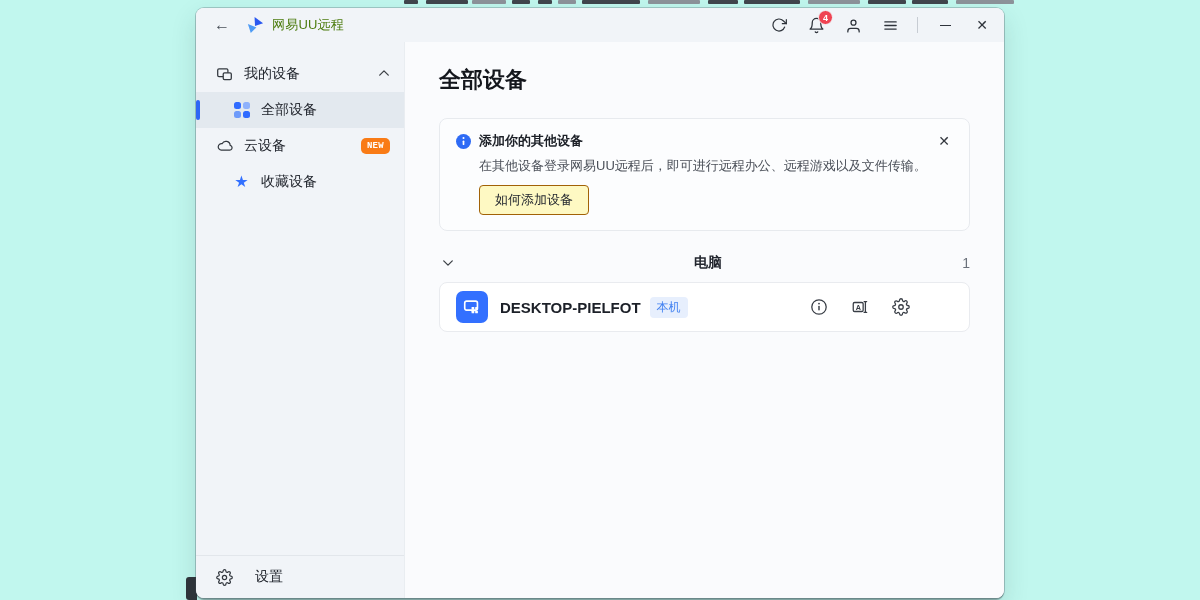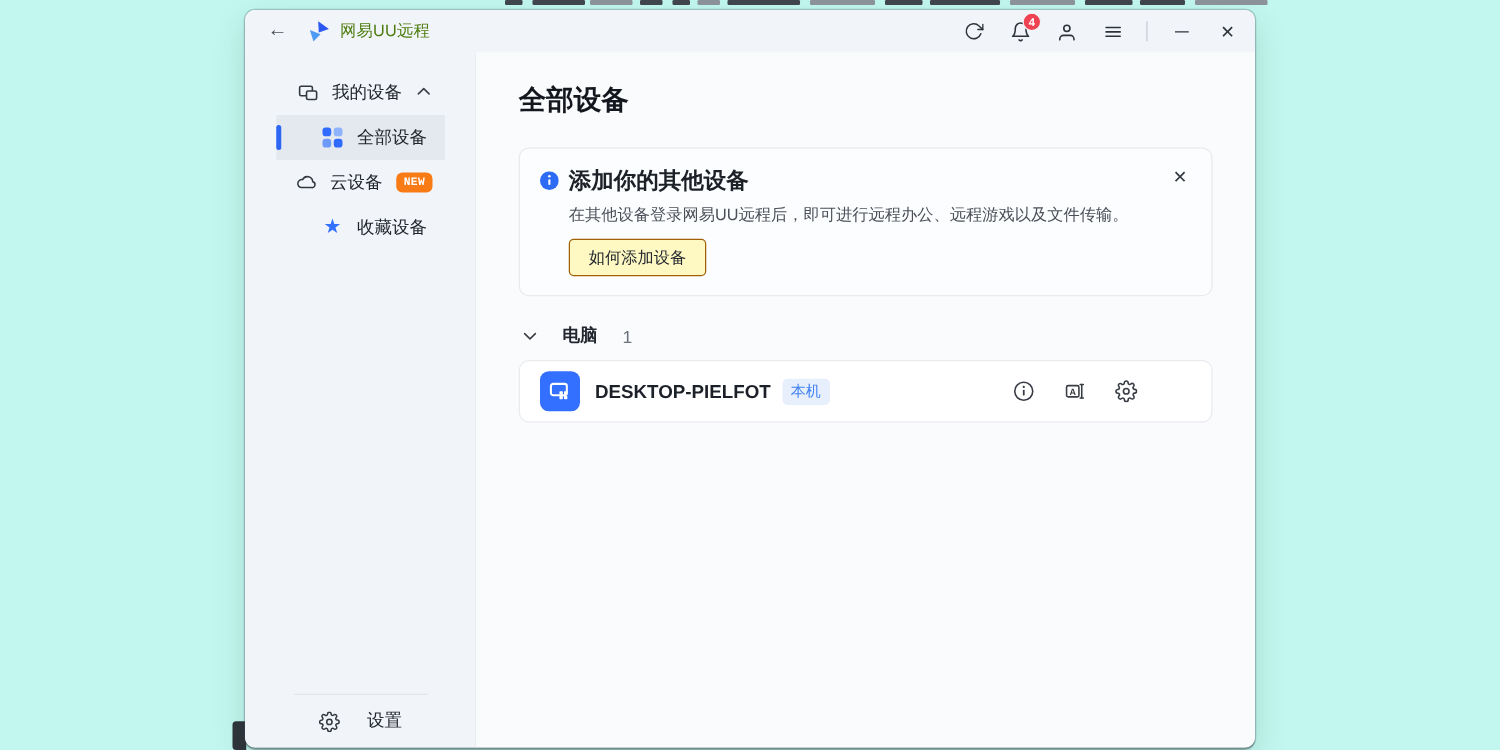--- a/index.html
+++ b/index.html
@@ -29,47 +29,47 @@
   .tb-icon { position:relative; width:24px; height:24px; display:flex; align-items:center; justify-content:center; color:#2e333b; }
   .tb-icon svg { display:block; }
   .notif-badge { position:absolute; top:-3px; right:-5px; min-width:15px; height:15px; border-radius:8px; background:#ef4352; color:#fff; font-size:9px; font-weight:bold; display:flex; align-items:center; justify-content:center; border:1.5px solid #f1f4f8; padding:0 2px; }
   .tb-sep { width:1px; height:16px; background:#c7ccd3; margin:0 2px; }
   .min-line { width:11px; height:0; border-top:1.4px solid #2e333b; }
   .close-glyph { font-size:14px; color:#2e333b; }
 
   .body-row { flex:1; display:flex; min-height:0; }
 
   
-  .sidebar { width:185px; background:#f1f4f8; display:flex; flex-direction:column; padding-top:14px; flex:0 0 auto; border-right:1px solid #e9edf1;align-items:center; }
+  .sidebar { width:209px; background:#f1f4f8; display:flex; flex-direction:column; padding-top:14px; flex:0 0 auto; border-right:1px solid #e9edf1; }
   .side-item { position:relative; height:36px; display:flex; align-items:center; padding:0 14px 0 20px; gap:11px; font-size:14px; color:#22262e; cursor:default; }
   .side-item .chev { margin-left:auto; }
   .side-item.child { padding-left:37px; }
   .side-item.selected { background:#e3e9ef; }
   .side-item.selected::before { content:""; position:absolute; left:0; top:8px; bottom:8px; width:4px; border-radius:2px; background:#2d66f5; }
   .icon16 { width:17px; height:17px; flex:0 0 auto; display:flex; align-items:center; justify-content:center; }
   .grid-dots { display:grid; grid-template-columns:7px 7px; grid-template-rows:7px 7px; gap:2px; }
   .grid-dots span { border-radius:2.5px; }
   .star-glyph { color:#3370ff; font-size:16px; line-height:1; }
   .new-badge { margin-left:auto; background:#f97b16; color:#fff; font-size:9px; font-weight:bold; padding:3px 6px; border-radius:5px; letter-spacing:.3px;font-family:Liberation Mono, monospace; }
   .side-bottom { margin-top:auto; }
   .side-divider { height:1px; background:#e2e6eb; margin:0; }
   .settings-row { height:42px; display:flex; align-items:center; gap:22px; padding:0 20px; font-size:14px; color:#22262e; cursor:default; }
 
   
   .main { flex:1; background:#fafbfd; padding:23px 34px 0; min-width:0; }
   .page-title { font-size:22px; font-weight:bold; color:#14171d; margin-bottom:23px; }
 
   .banner { position:relative; border:1px solid #e7eaee; background:#fcfdfe; border-radius:8px; padding:13px 16px 15px; }
   .banner-head { display:flex; align-items:center; gap:8px; }
-  .banner-title { font-size:18px; font-weight:bold; color:#1c2027; }
+  .banner-title { font-size:13px; font-weight:bold; color:#1c2027; }
   .banner-desc { font-size:13px; color:#4b5059; margin:7px 0 0 23px; }
   .banner-btn { margin:10px 0 0 23px; display:inline-block; background:#fef9c3; border:1px solid #a16207; border-radius:4px; font-size:13px; color:#24282f; padding:5px 15px; cursor:pointer; font-family:inherit; }
   .banner-close { position:absolute; right:14px; top:11px; width:22px; height:22px; display:flex; align-items:center; justify-content:center; font-size:14px; color:#33373e; cursor:pointer; }
 
-  .group-row { display:flex; align-items:center; gap:20px; margin-top:23px; padding-left:3px; }
+  .group-row { display:flex; align-items:center; gap:20px; margin-top:23px; padding-left:3px;justify-content:space-between; }
   .group-label { font-size:14px; font-weight:bold; color:#22262e; }
   .group-count { font-size:14px; color:#6b717b; }
 
   .device-card { margin-top:10px; background:#fff; border:1px solid #e9ebef; border-radius:8px; height:50px; display:flex; align-items:center; padding:0 16px; }
   .device-avatar { width:32px; height:32px; border-radius:7px; background:#3370ff; display:flex; align-items:center; justify-content:center; flex:0 0 auto; }
   .device-name { font-size:15px; font-weight:bold; color:#1c2028; margin-left:12px;text-align:center; }
   .local-badge { margin-left:9px; background:#e7effd; color:#4382f1; font-size:12px; padding:2px 7px; border-radius:4px; }
   .card-actions { margin-left:auto; margin-right:42px; display:flex; align-items:center; gap:21px; }
   .act-icon { width:20px; height:20px; display:flex; align-items:center; justify-content:center; color:#383d45; cursor:pointer; }
 </style>

